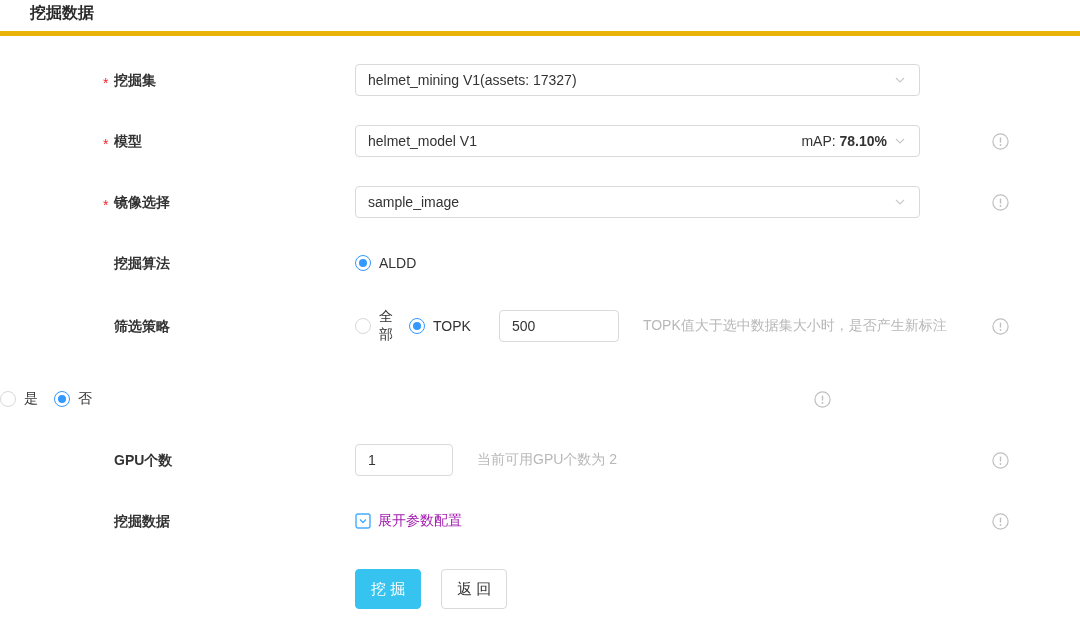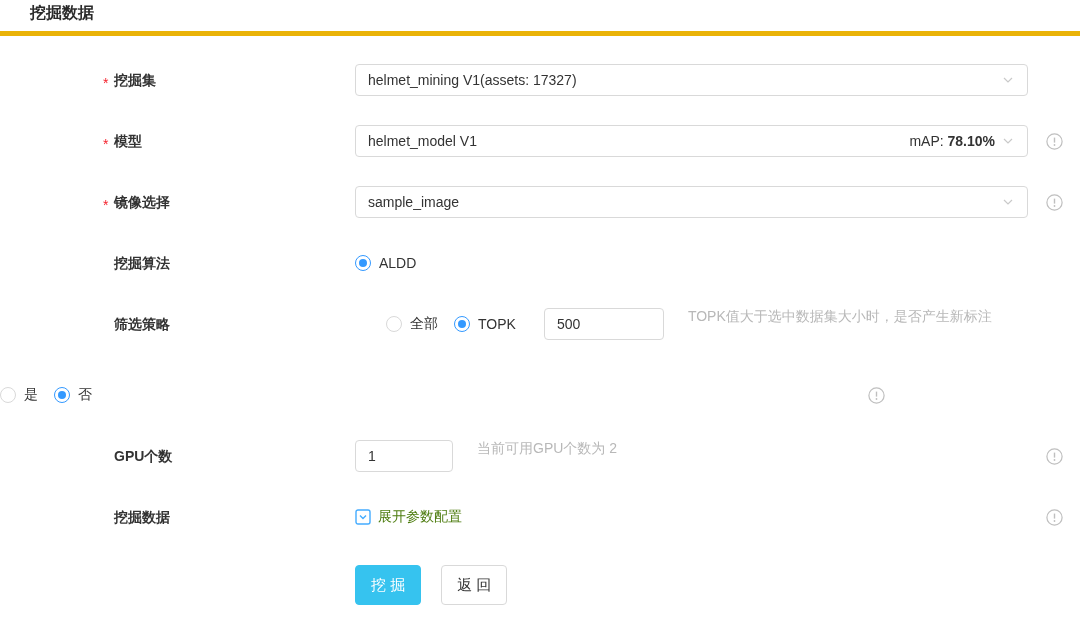--- a/index.html
+++ b/index.html
@@ -7,25 +7,25 @@
   body {
     width:1080px; height:636px; overflow:hidden; position:relative;
     font-family:"Liberation Sans","DejaVu Sans",sans-serif;
     font-size:14px; color:#333;
   }
   .header { height:36px; display:flex; align-items:center; padding:0 30px;
     border-bottom:5px solid #eab308; }
   .page-title { font-size:16px; font-weight:700; color:#2b2b2b; padding-bottom:4px;}
   .form { padding-top:28px; }
   .row { display:flex; align-items:center; min-height:32px; margin-bottom:29px; }
-  .row.gap-lg { margin-bottom:39px;gap:31px; }
+  .row.gap-lg { margin-bottom:39px; }
   .col-label { width:355px; padding-left:114px; position:relative;
     font-weight:700; color:#333; flex-shrink:0; line-height:32px; }
   .req { position:absolute; left:103px; top:3px; color:#f5222d; font-weight:400; }
-  .col-control { width:673px; display:flex; flex-shrink:0; }
+  .col-control { width:565px; display:flex; align-items:center; flex-shrink:0; }
   .col-extra { flex:1; display:flex; justify-content:center; align-items:center; }
   .select { width:100%; height:32px; border:1px solid #d9d9d9; border-radius:4px;
     background:#fff; display:flex; align-items:center; padding:0 12px;
     cursor:pointer; }
   .select .value { flex:1; color:#333; white-space:nowrap; overflow:hidden; }
   .select .right-group { display:flex; align-items:center; gap:6px; }
   .map-text { color:#333; white-space:nowrap; }
   .map-text b { font-weight:700; }
   .chevron { width:14px; height:14px; flex-shrink:0; }
   .info-icon { width:17px; height:17px; display:block; }
@@ -36,21 +36,21 @@
   .input-gpu { width:98px; }
   .hint { color:#b8b8b8; margin-left:24px; white-space:nowrap; }
   .radio-wrap { display:flex; align-items:center; margin-right:16px; cursor:pointer; }
   .radio { width:16px; height:16px; border-radius:50%; background:#fff;
     border:1px solid #d9d9d9; margin-right:8px; position:relative; flex-shrink:0; }
   .radio.checked { border:1px solid #3399ff; }
   .radio.checked::after { content:""; position:absolute; left:3px; top:3px;
     width:8px; height:8px; border-radius:50%; background:#3399ff; }
   .radio-label { color:#333; }
   .topk-input-gap { margin-left:12px; }
-  .adv-link { display:flex; align-items:center; color:#4d7c0f; cursor:pointer; }
+  .adv-link { display:flex; align-items:center; color:#a21caf; cursor:pointer; }
   .adv-link .link-text { margin-left:7px; }
   .btn-row { display:flex; align-items:center; padding-left:355px; margin-top:32px; }
   .btn { height:40px; border-radius:4px; font-size:15px; cursor:pointer;
     display:inline-flex; align-items:center; justify-content:center;
     font-family:"Liberation Sans","DejaVu Sans",sans-serif; }
   .btn-primary { background:#36c3ef; color:#fff; border:1px solid #36c3ef;
     padding:0 15px; }
   .btn-default { background:#fff; color:#333; border:1px solid #d9d9d9;
     padding:4px 15px; margin-left:20px; }
 </style>

